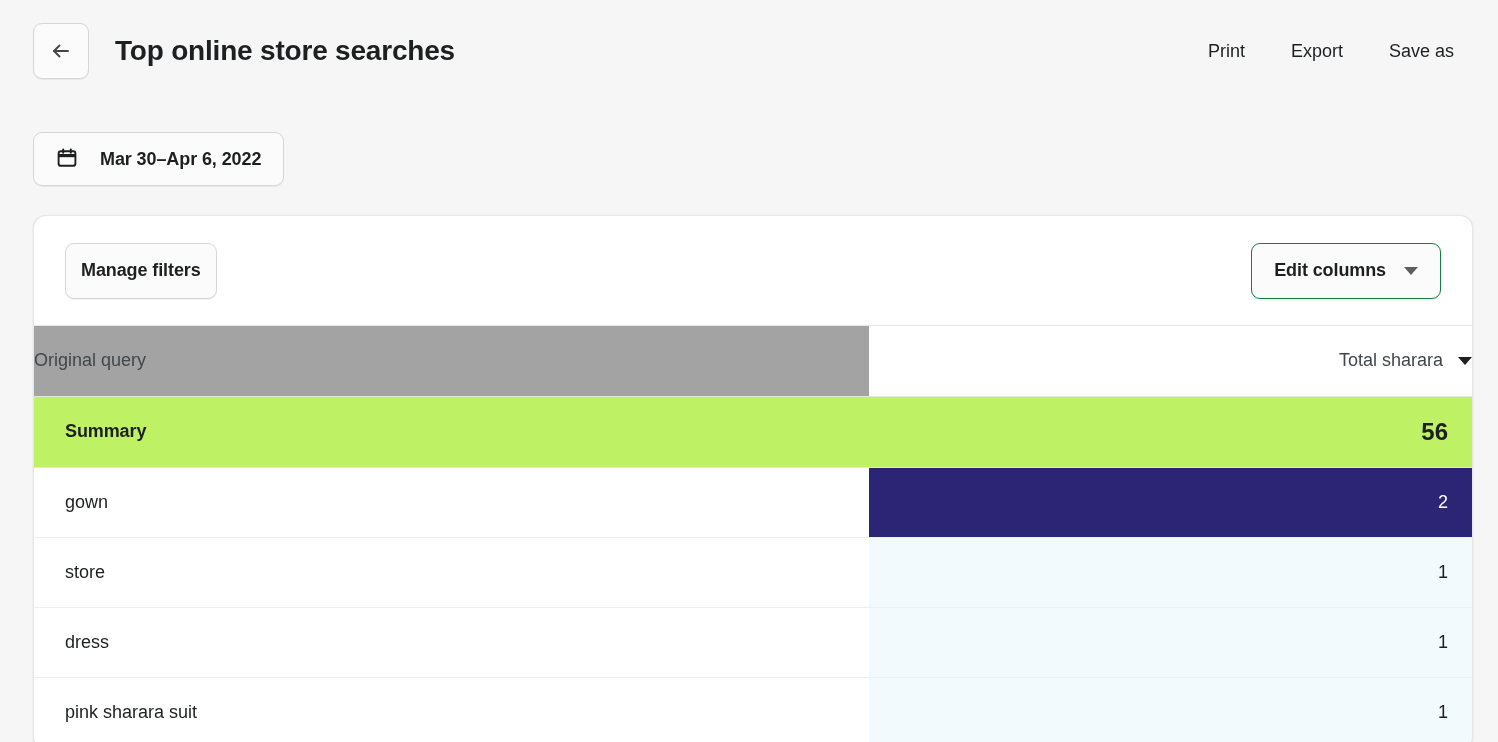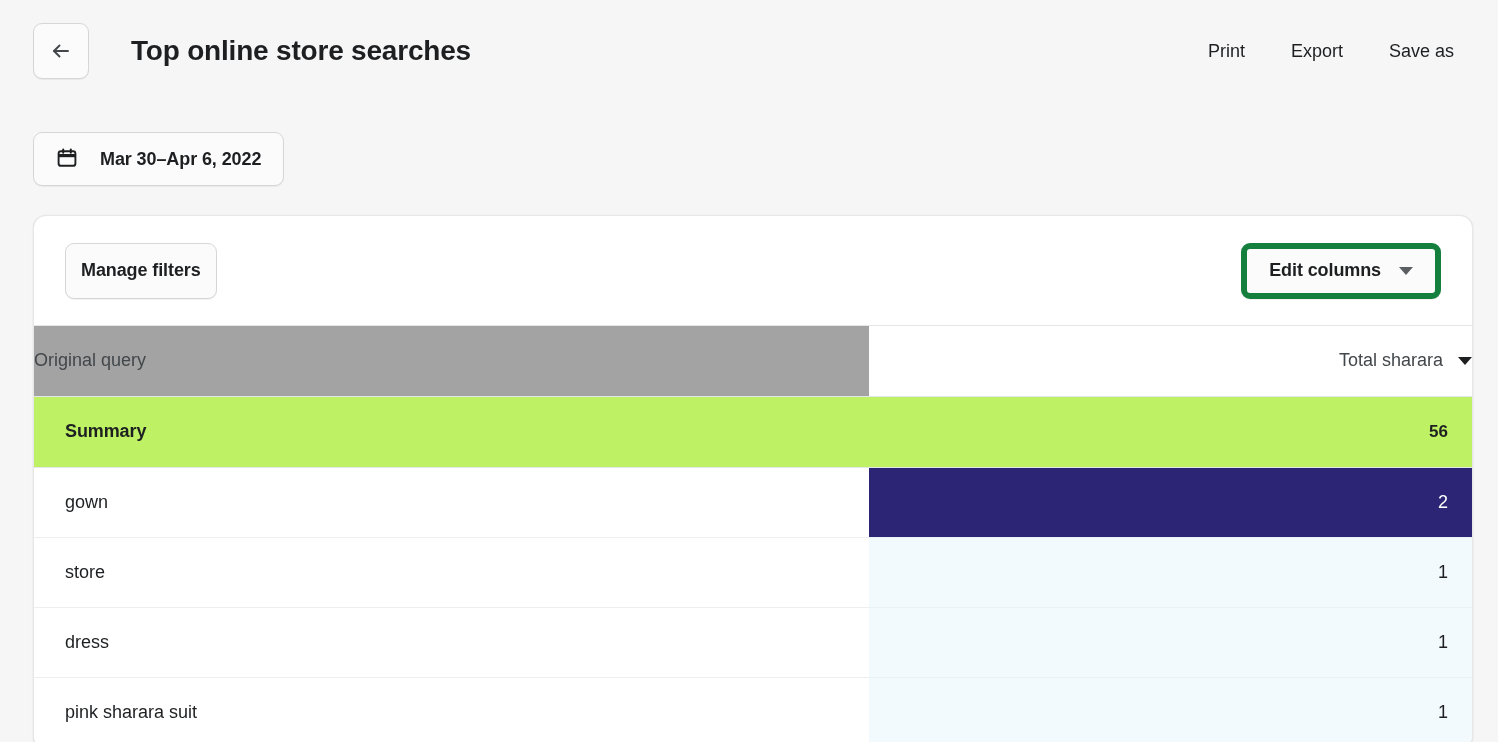--- a/index.html
+++ b/index.html
@@ -17,21 +17,20 @@
     -webkit-font-smoothing: antialiased;
   }
 
   
   .topbar {
     position: relative;
     height: 102px;
     padding: 0 42px 0 33px;
     display: flex;
     align-items: center;
-    gap: 16px;
   }
 
   .back-button {
     width: 56px;
     height: 56px;
     border: 1px solid #d6d6d8;
     border-radius: 9px;
     background: #fbfbfb;
     box-shadow: 0 1px 0 rgba(0,0,0,0.05);
     display: flex;
@@ -134,21 +133,21 @@
   }
 
   .edit-columns-btn {
     margin-left: auto;
     height: 56px;
     padding: 0 22px;
     display: inline-flex;
     align-items: center;
     gap: 18px;
     background: #fbfbfb;
-    border: 6px solid #15803d;
+    border: 1px solid #15803d;
     border-radius: 9px;
     box-shadow: 0 1px 0 rgba(0,0,0,0.05);
     cursor: pointer;
     font-family: inherit;
   }
   .edit-columns-label {
     font-size: 18px;
     font-weight: bold;
     color: #1d1f21;
     letter-spacing: -0.1px;
@@ -212,21 +211,21 @@
   .row-summary .cell-query {
     padding-left: 31px;
     font-size: 18px;
     font-weight: bold;
     color: #1d1f21;
     letter-spacing: -0.1px;
   }
   .row-summary .cell-value {
     text-align: right;
     padding-right: 24px;
-    font-size: 17px;
+    font-size: 24px;
     font-weight: bold;
     color: #1d1f21;
   }
 
   
   .row-data td { border-bottom: 1px solid #edeeef; height: 70px; }
   .row-data .cell-query {
     padding-left: 31px;
     font-size: 18px;
     color: #1d1f21;

